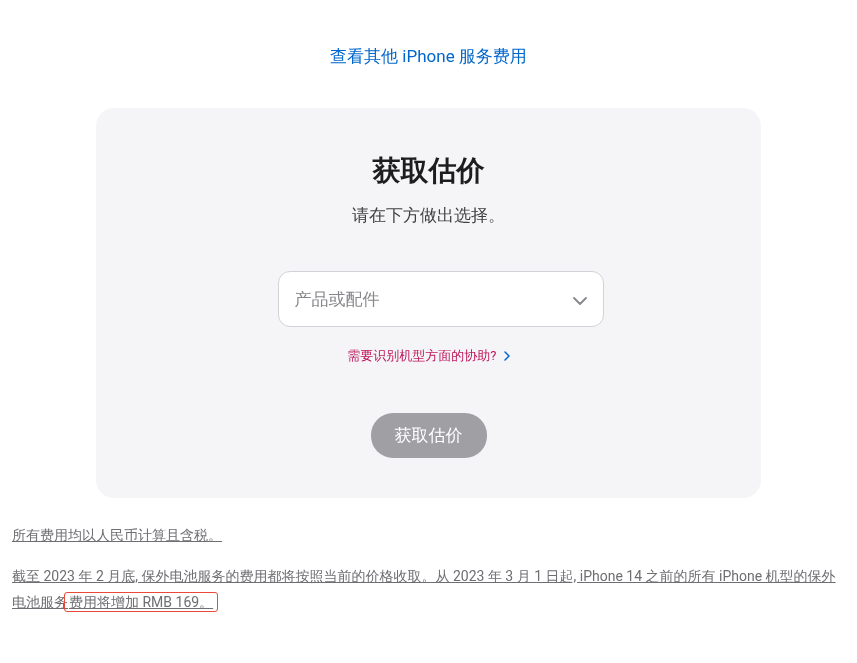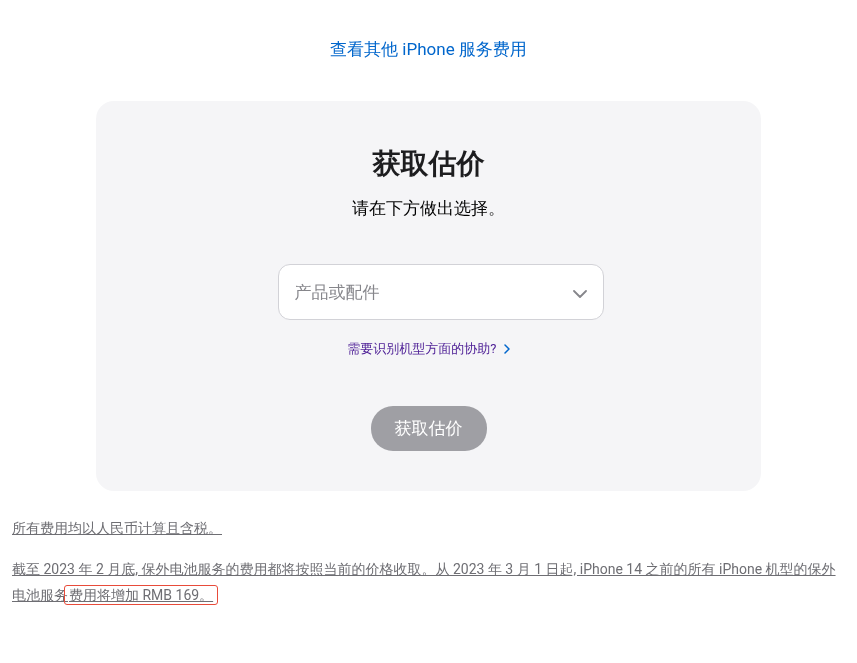--- a/index.html
+++ b/index.html
@@ -11,20 +11,21 @@
       font-family: -apple-system, BlinkMacSystemFont, "Segoe UI", Roboto, Helvetica, Arial, sans-serif;
       background: #ffffff;
       width: 857px;
       height: 663px;
       position: relative;
     }
     .top-link {
       text-align: center;
       padding-top: 38px;
       padding-bottom: 20px;
+      margin-top: 7px;
     }
     .top-link a {
       color: #06c;
       text-decoration: none;
       font-size: 17px;
       cursor: pointer;
     }
     .card {
       background: #f5f5f7;
       border-radius: 18px;
@@ -34,21 +35,21 @@
       text-align: center;
     }
     .card-title {
       font-size: 28px;
       font-weight: 600;
       color: #1d1d1f;
       margin-bottom: 14px;
     }
     .card-subtitle {
       font-size: 17px;
-      color: #000000;
+      color: #404040;
       margin-bottom: 44px;
       text-align: center;
     }
     .select-wrapper {
       position: relative;
       width: 350px;
       margin: 0 auto 18px;
       padding-left: 24px;
     }
     .select-box {
@@ -72,21 +73,21 @@
       top: 50%;
       transform: translateY(-50%);
       color: #86868b;
       pointer-events: none;
     }
     .help-link {
       margin-top: 8px;
       margin-bottom: 48px;
     }
     .help-link a {
-      color: #4c1d95;
+      color: #be185d;
       text-decoration: none;
       font-size: 13px;
       cursor: pointer;
     }
     .help-link .chevron-right {
       display: inline-block;
       margin-left: 4px;
       vertical-align: middle;
     }
     .submit-button {

